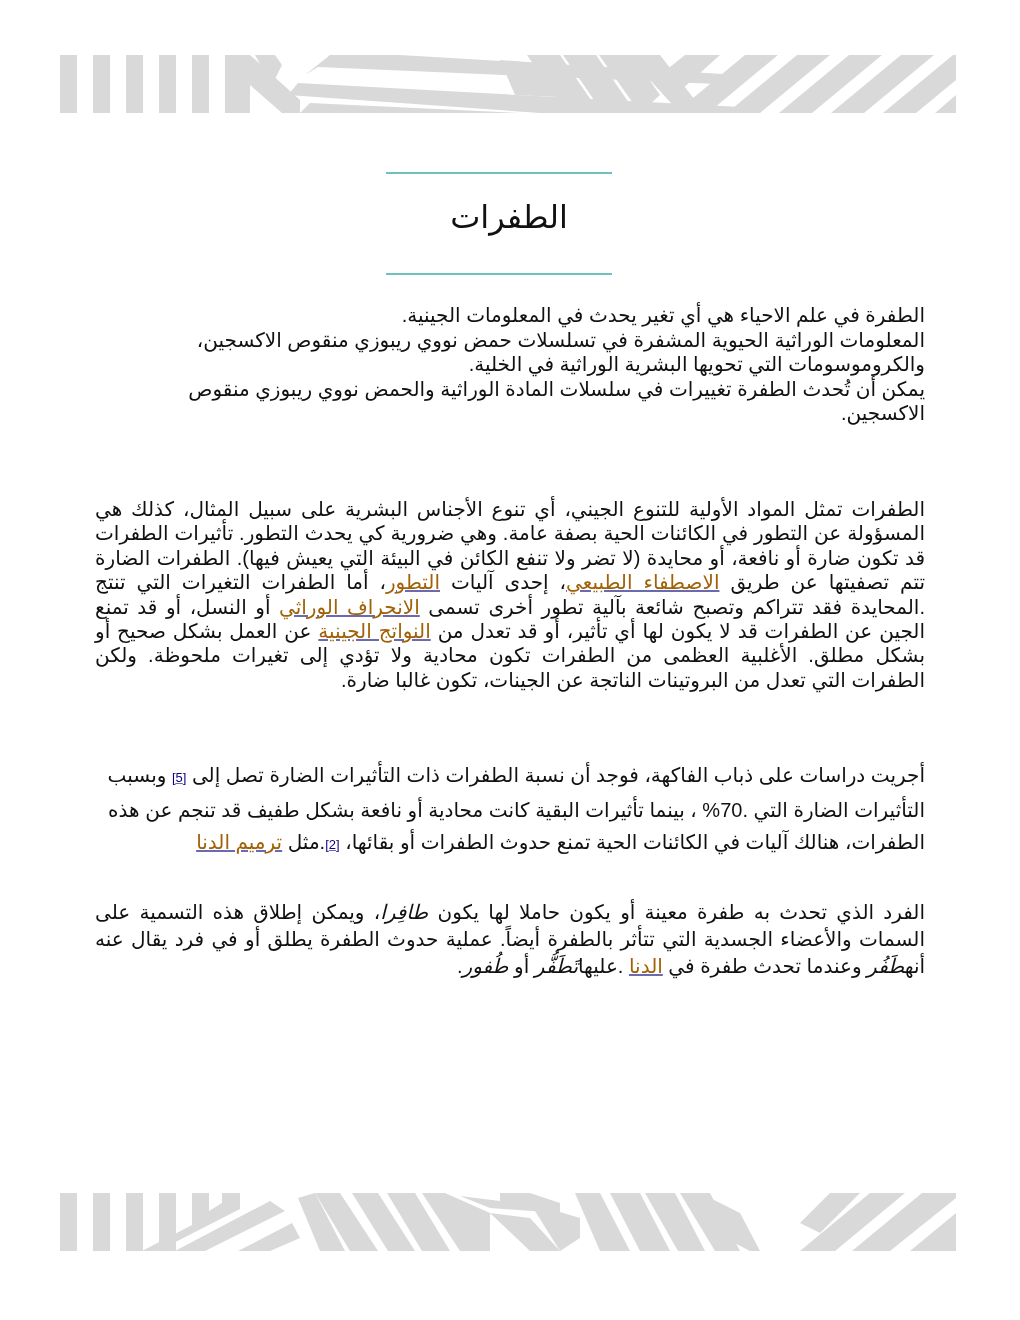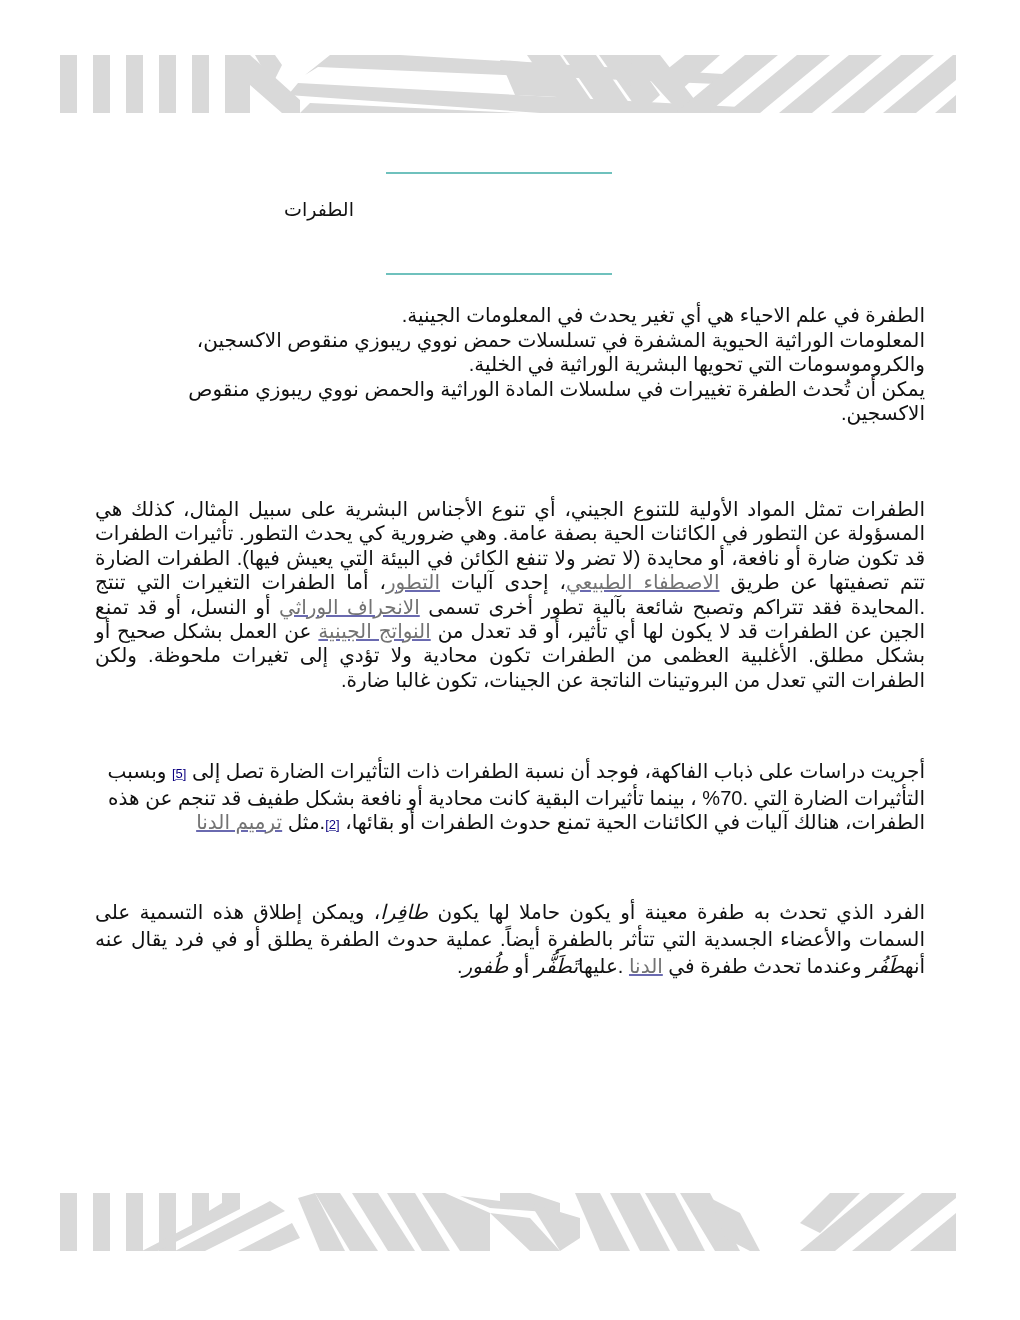--- a/index.html
+++ b/index.html
@@ -31,47 +31,47 @@
       width: 226px;
       height: 2px;
       background: #6fc1bd;
     }
     .rule.r1 { top: 172px; }
     .rule.r2 { top: 273px; }
 
     .title {
       position: absolute;
       top: 198px;
-      left: 284px;
+      left: 299px;
       width: 420px;
-      text-align: left;
-      font-size: 19px;
+      text-align: center;
+      font-size: 32px;
       direction: rtl;
       margin: 0;
       font-weight: normal;
     }
 
     .content {
       position: absolute;
       left: 95px;
       width: 830px;
       direction: rtl;
       font-size: 20px;
       line-height: 24.5px;
     }
     .intro { top: 303px; left: 140px; width: 785px; }
     .intro p { margin: 0; }
 
     .p2 { top: 497px; text-align: justify; line-height: 24.4px; }
-    .p3 { top: 759px; text-align: right; line-height: 24px; }
+    .p3 { top: 759px; text-align: right; line-height: 32px; }
     .p4 { top: 899px; text-align: justify; line-height: 27px; }
     .content p { margin: 0; }
 
     a.wl {
-      color: #737373;
+      color: #a16207;
       text-decoration-color: #6a6ab0;
     }
     .ref {
       font-size: 13px;
       color: #0b0080;
       text-decoration: underline;
       text-decoration-color: #6a6ab0;
     }
     .it { font-style: italic; }
   </style>

